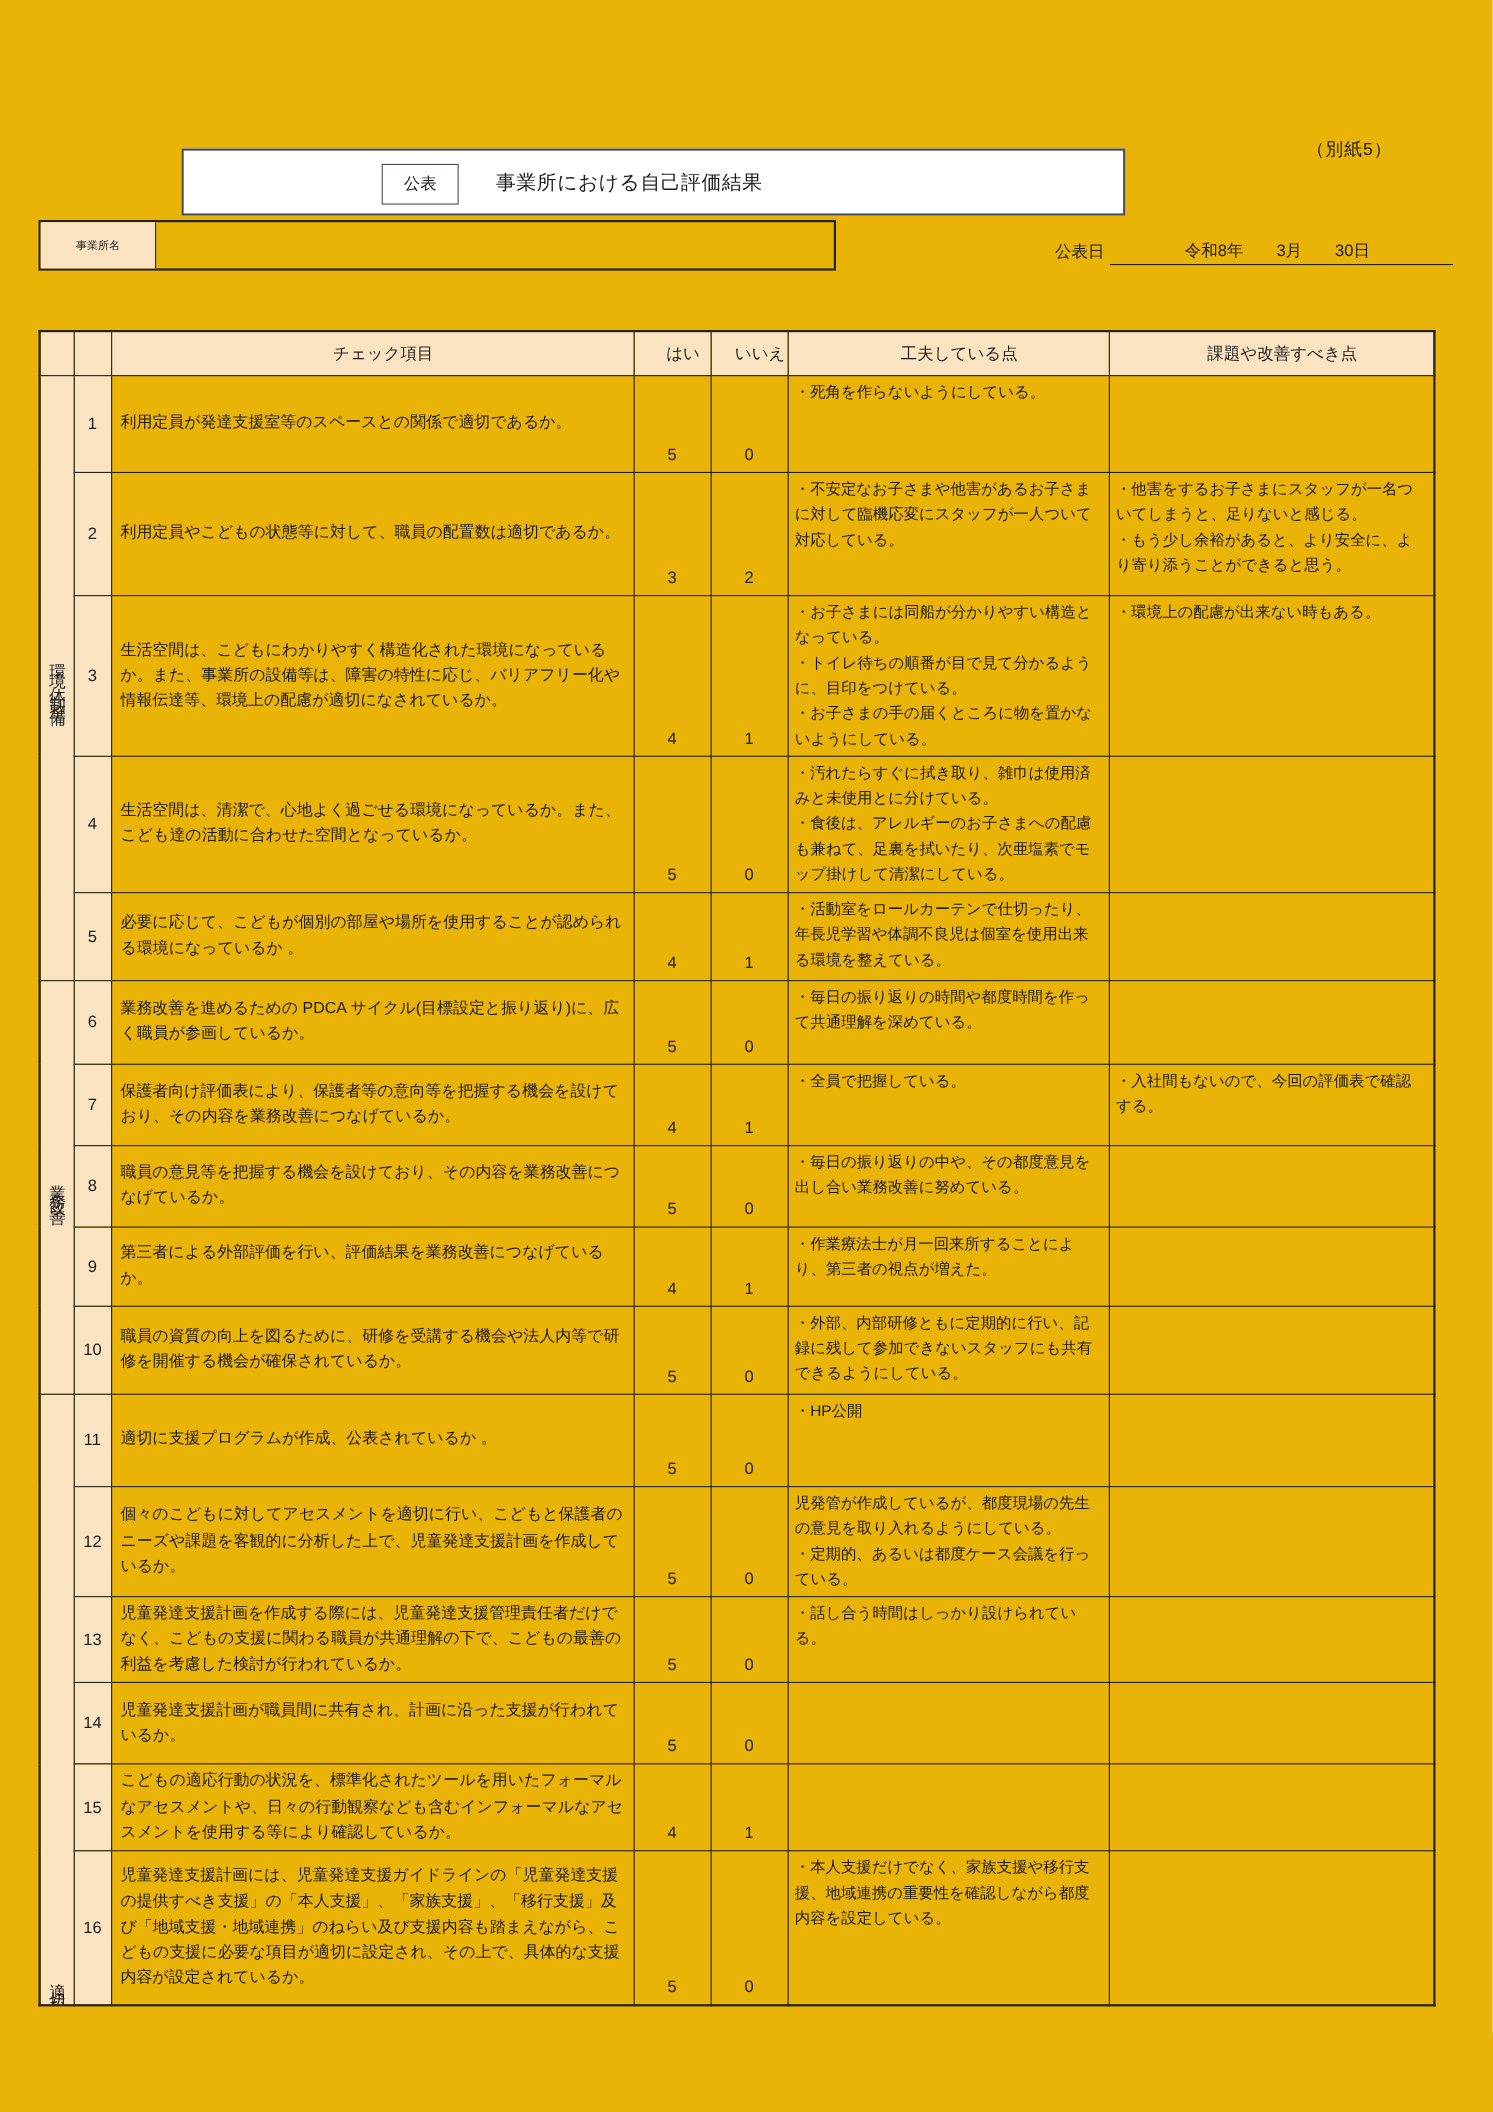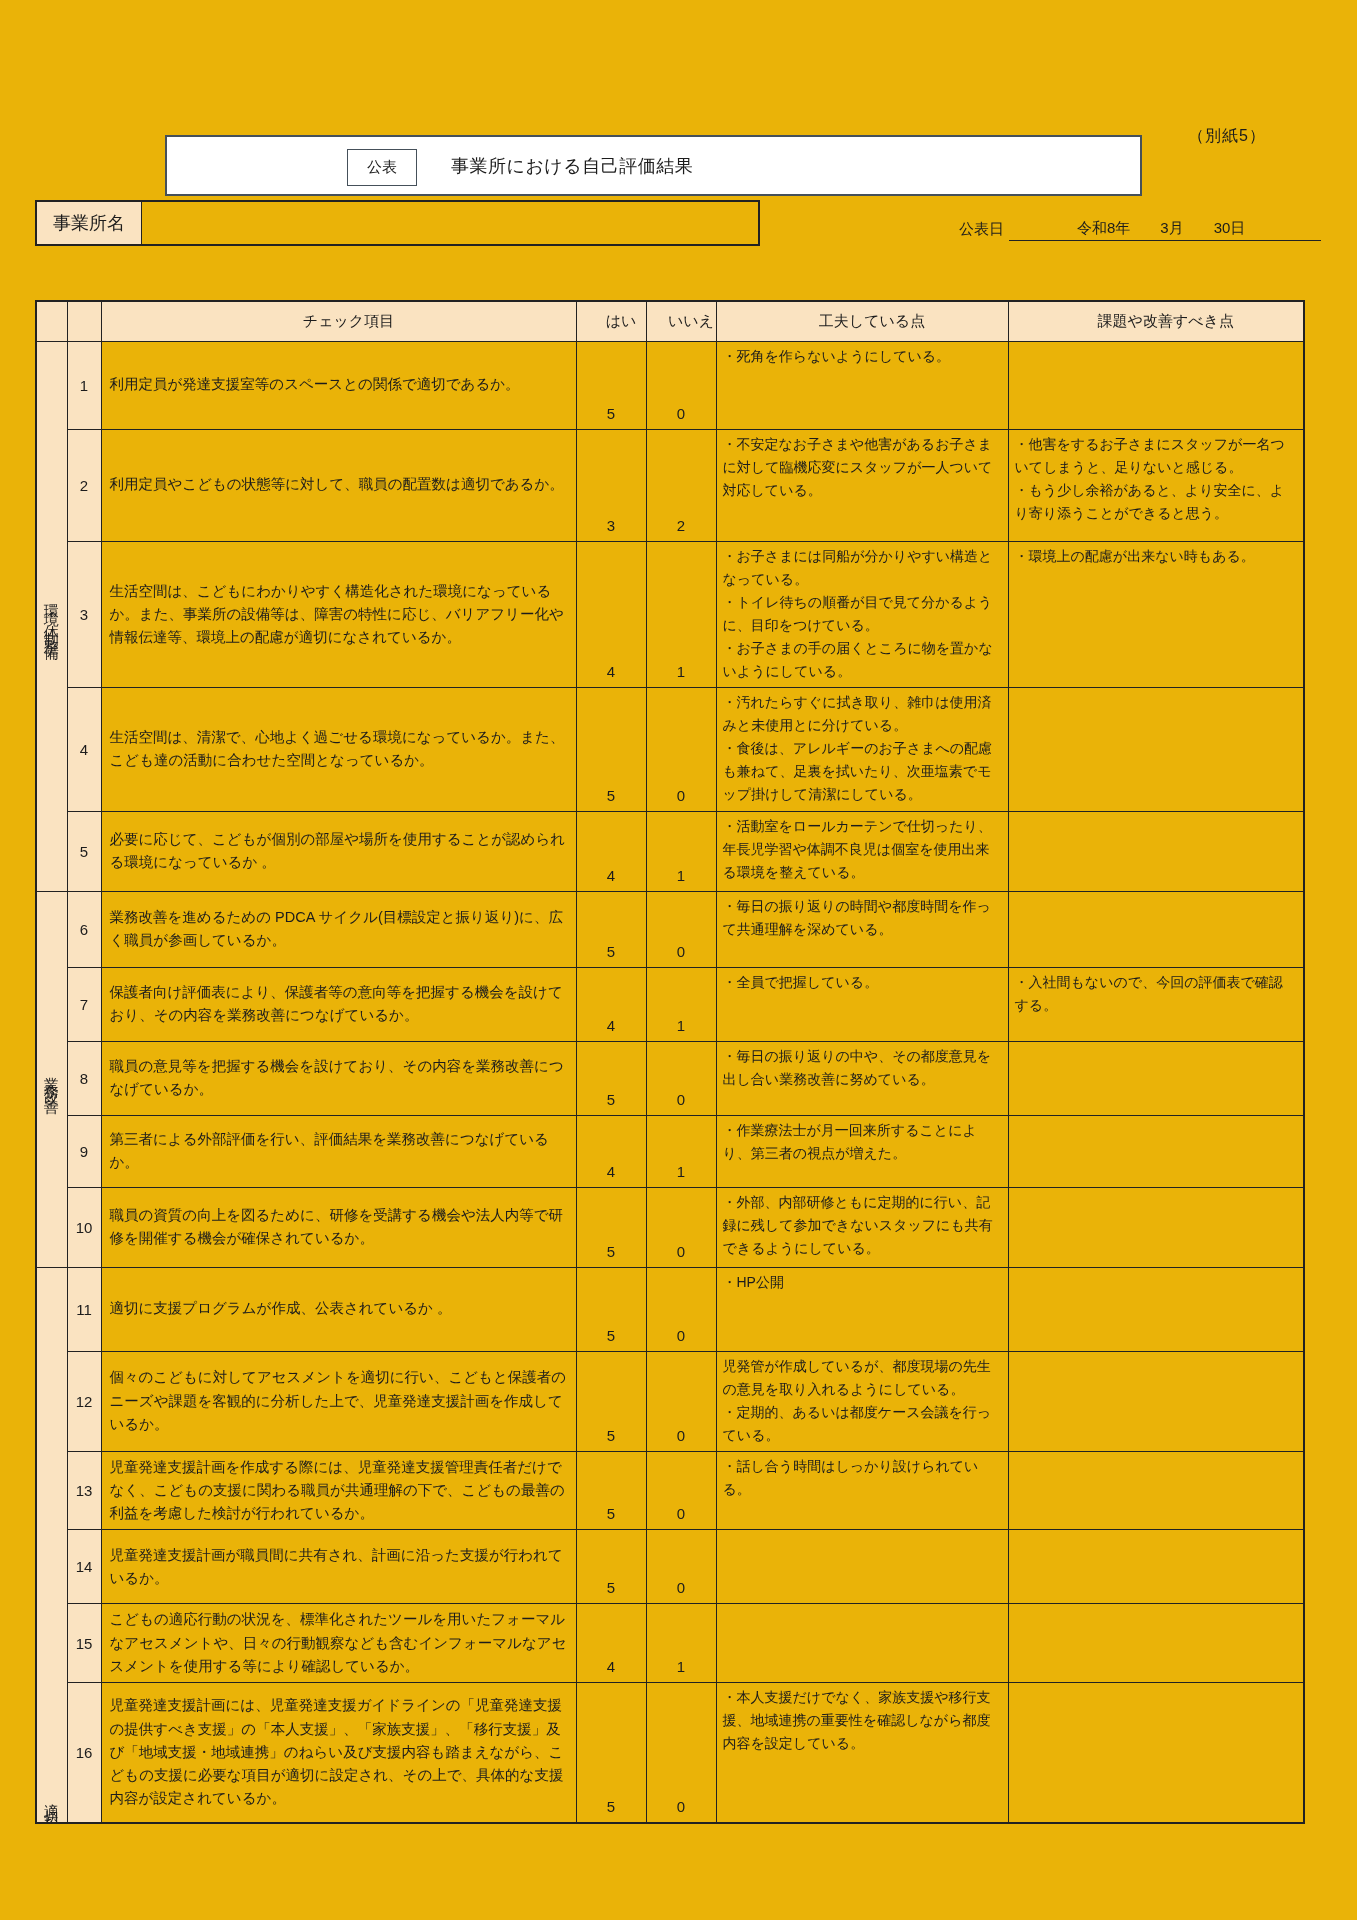--- a/index.html
+++ b/index.html
@@ -9,39 +9,39 @@
     background:#eab308; overflow:hidden;
     font-family:"Liberation Sans","DejaVu Sans",sans-serif;
     color:#1c1c1c;
   }
   
   .attachment {
     position:absolute; top:126px; left:1188px;
     font-size:16px; letter-spacing:1px;
   }
   .title-box {
-    position:absolute; top:135px; left:165px; width:977px; height:61px;
+    position:absolute; top:135px; left:165px; width:858px; height:61px;
     border:2px solid #45505a; background:#fff;
   }
   .pub-tag {
     position:absolute; top:12px; left:180px; width:70px; height:37px;
     border:1.5px solid #45505a; display:flex; align-items:center; justify-content:center;
     font-size:15px;
   }
   .doc-title {
     position:absolute; top:0; left:284px; height:100%;
     display:flex; align-items:center; font-size:18px; letter-spacing:0.5px;
   }
   .office-box {
     position:absolute; top:200px; left:35px; width:725px; height:46px;
     border:2px solid #222; display:flex;
   }
   .office-label {
     width:105px; background:#fae3c1; border-right:1.5px solid #222;
-    display:flex; align-items:center; justify-content:center; font-size:18px;
+    display:flex; align-items:center; justify-content:center; font-size:10px;
   }
   .office-value {
     flex:1; display:flex; align-items:center; padding-left:9px; font-size:14.5px;
   }
   .pubdate {
     position:absolute; top:219px; left:943px; display:flex; align-items:flex-end; font-size:15px;
   }
   .pubdate .lbl { padding-bottom:2px;margin-left:16px; }
   .date-line {
     display:flex; width:312px; margin-left:5px;

